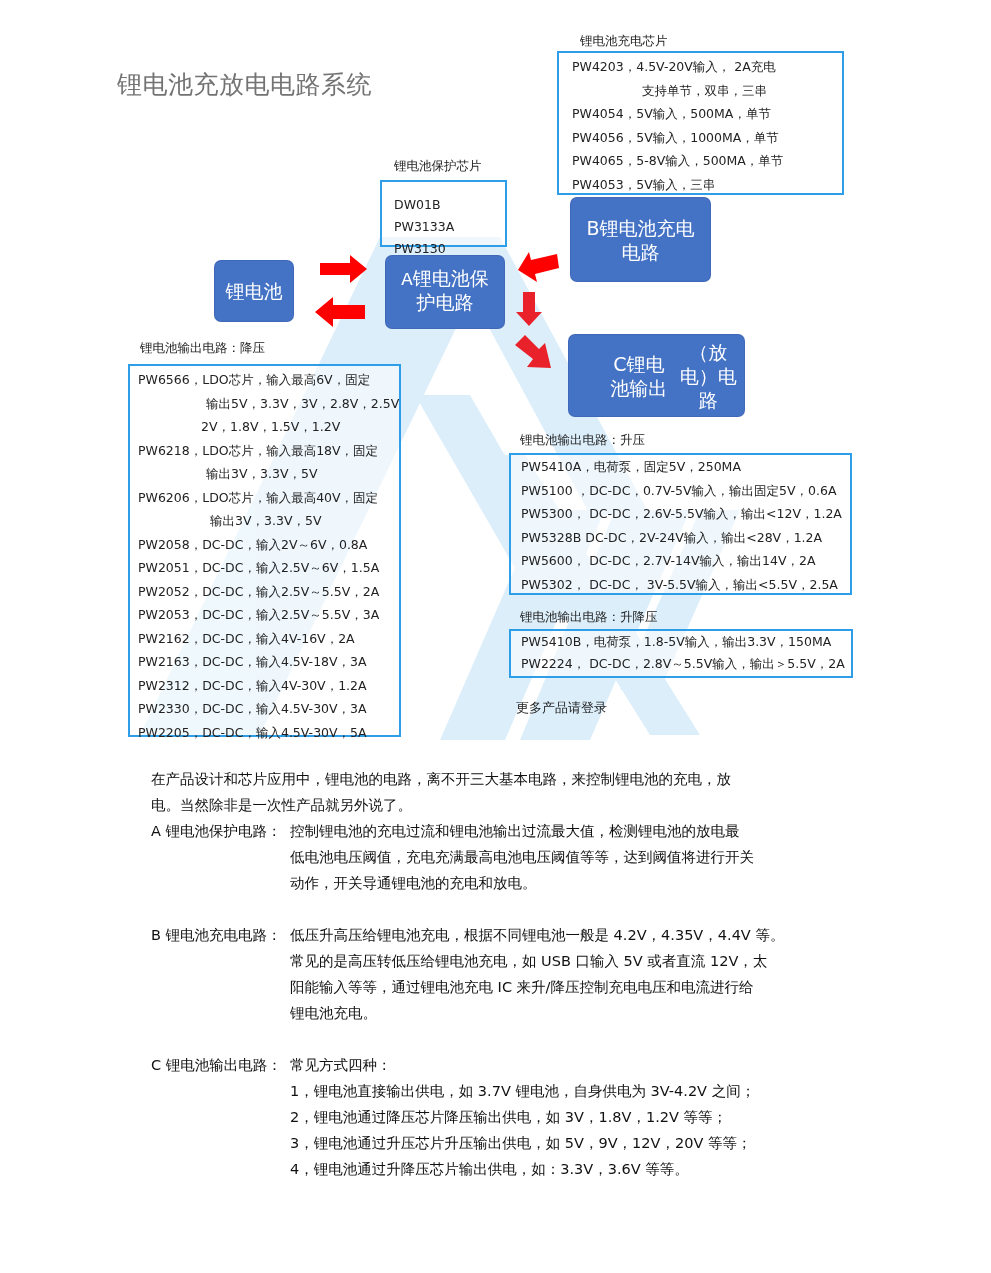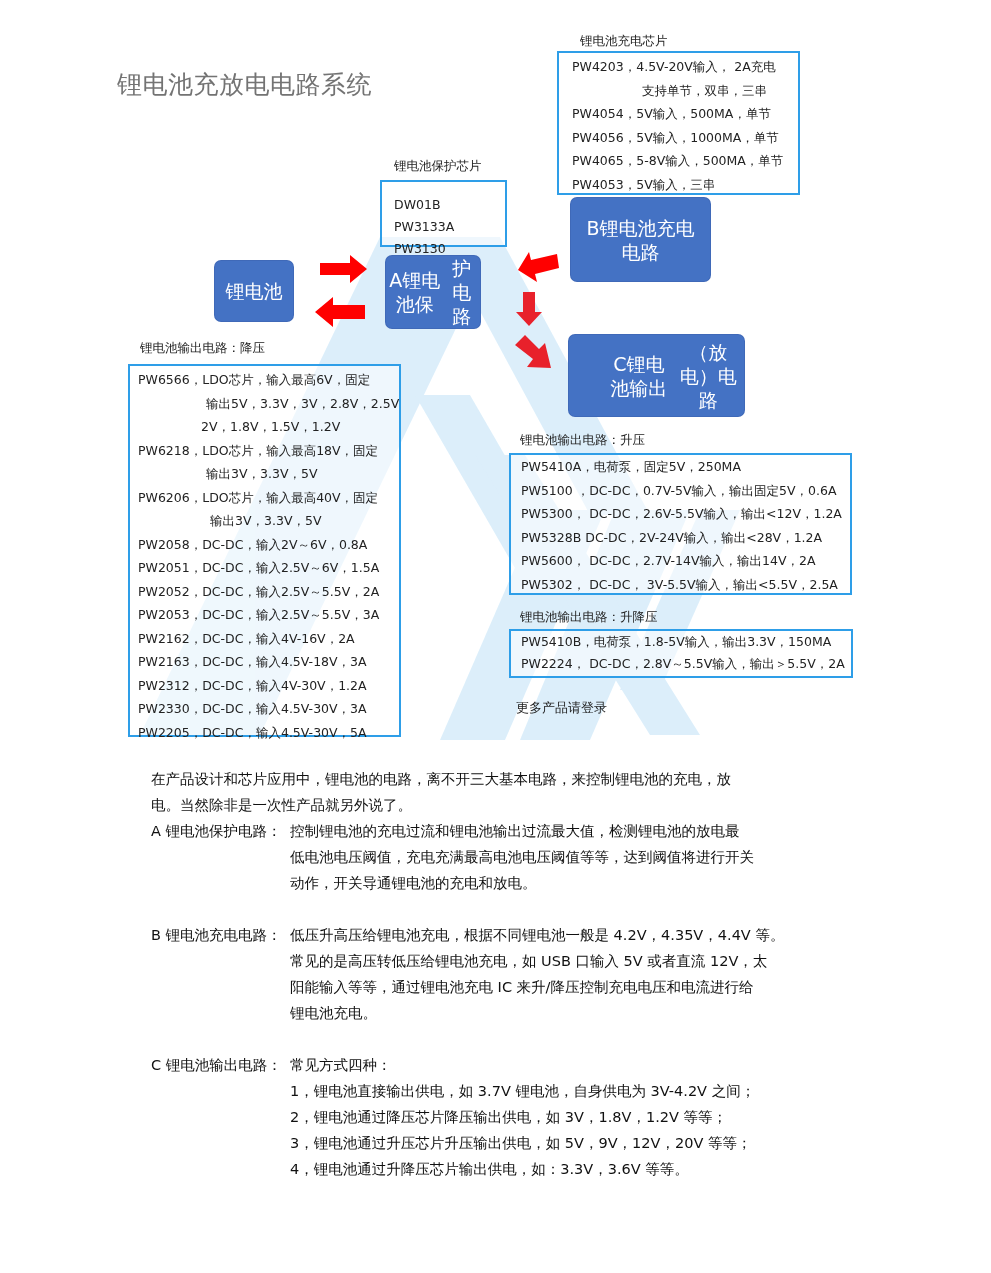--- a/index.html
+++ b/index.html
@@ -28,40 +28,40 @@
     <polygon points="540,510 605,510 505,740 440,740"></polygon>
     <polygon points="615,510 690,510 590,740 520,740"></polygon>
     <polygon points="700,510 740,510 660,690 620,690"></polygon>
     <polygon points="475,455 525,455 700,735 650,735"></polygon>
   </g>
 </svg>
 
 <div class="abs title">锂电池充放电电路系统</div>
 
 <div class="abs caption" style="left:572px; top:33px;margin-left:8px;">锂电池充电芯片</div>
-<div class="abs box" style="left:557px; top:51px; width:243px; height:144px; padding:2px 0 0 13px;">
+<div class="abs box" style="left:557px; top:51px; width:287px; height:144px; padding:2px 0 0 13px;">
   <div class="line">PW4203，4.5V-20V输入， 2A充电</div>
   <div class="line" style="padding-left:70px;">支持单节，双串，三串</div>
   <div class="line">PW4054，5V输入，500MA，单节</div>
   <div class="line">PW4056，5V输入，1000MA，单节</div>
   <div class="line">PW4065，5-8V输入，500MA，单节</div>
   <div class="line">PW4053，5V输入，三串</div>
 </div>
 
 <div class="abs caption" style="left:394px; top:158px;">锂电池保护芯片</div>
 <div class="abs box" style="left:380px; top:180px; width:127px; height:67px; padding:12px 0 0 12px;">
   <div class="line" style="height:22px;line-height:22px;">DW01B</div>
   <div class="line" style="height:22px;line-height:22px;">PW3133A</div>
   <div class="line" style="height:22px;line-height:22px;">PW3130</div>
 </div>
 
 <div class="abs node" style="left:215px; top:261px; width:78px; height:60px;">
   <span>锂电池</span>
 </div>
-<div class="abs node" style="left:386px; top:256px; width:94px; height:72px; flex-direction:row;">
+<div class="abs node" style="left:386px; top:256px; width:118px; height:72px; flex-direction:column;font-family:Liberation Mono, monospace;">
   <span>A锂电池保</span>
   <span>护电路</span>
 </div>
 <div class="abs node" style="left:571px; top:198px; width:139px; height:83px; flex-direction:column;">
   <span>B锂电池充电</span>
   <span>电路</span>
 </div>
 <div class="abs node" style="left:569px; top:335px; width:139px; height:81px; flex-direction:row;padding-left:36px;">
   <span>C锂电池输出</span>
   <span>（放电）电路</span>

